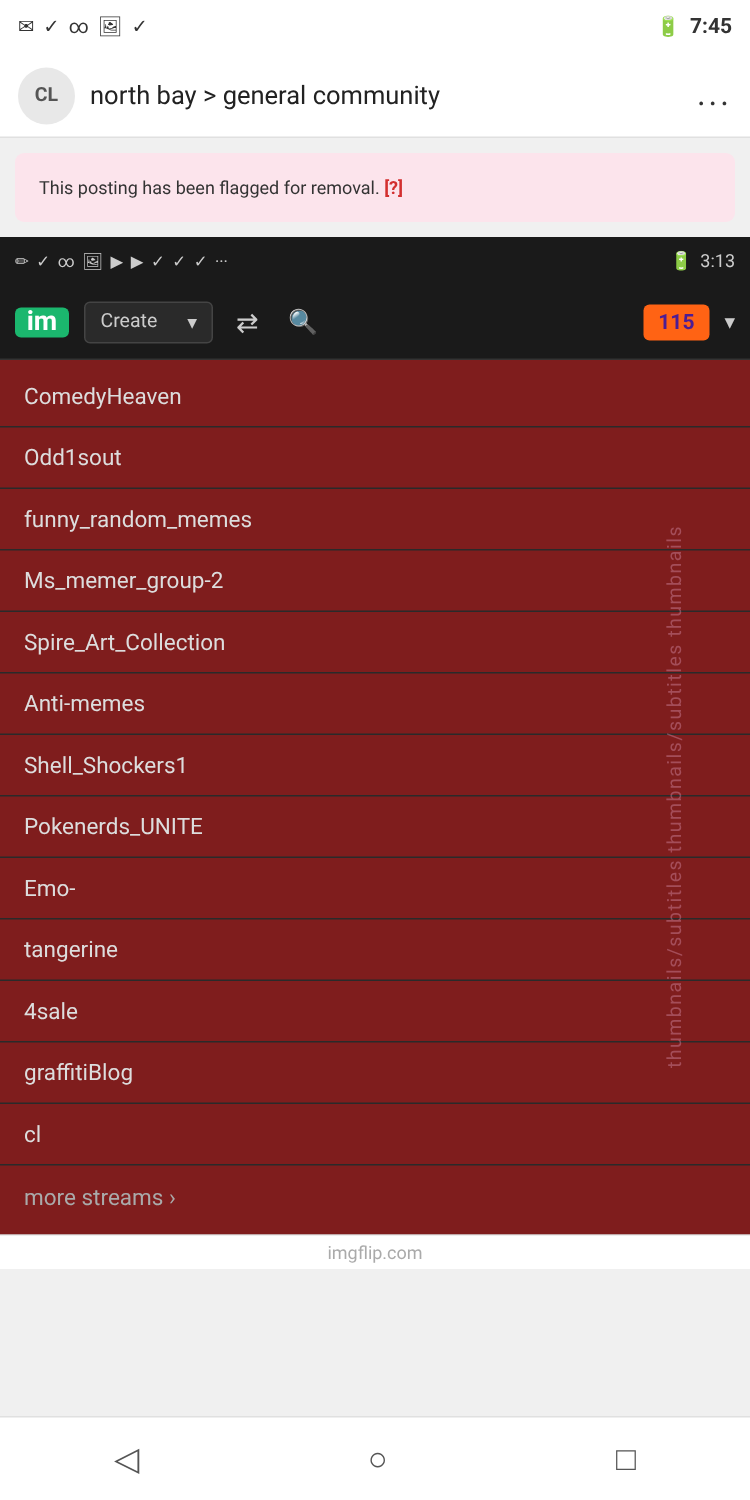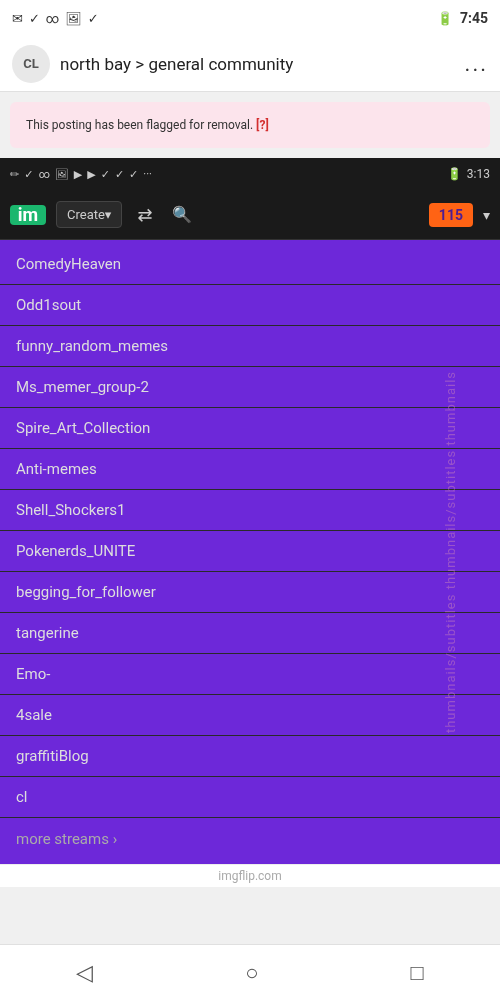--- a/index.html
+++ b/index.html
@@ -149,21 +149,21 @@
     }
     .create-btn {
       background: #2a2a2a;
       border: 1px solid #444;
       border-radius: 4px;
       padding: 5px 10px;
       color: #ccc;
       font-size: 13px;
       display: flex;
       align-items: center;
-      gap: 0;
+      gap: 20px;
     }
     .shuffle-btn {
       color: #ccc;
       font-size: 18px;
       padding: 5px;
     }
     .search-btn {
       color: #ccc;
       font-size: 16px;
       padding: 5px;
@@ -205,21 +205,21 @@
       color: rgba(220, 150, 180, 0.4);
       writing-mode: vertical-rl;
       text-orientation: mixed;
       transform: rotate(180deg);
       letter-spacing: 1px;
       white-space: nowrap;
     }
 
     
     .stream-list {
-      background: #6d28d9;
+      background: #7f1d1d;
       padding: 4px 0;
     }
     .stream-item {
       padding: 11px 16px;
       font-size: 15px;
       color: #ddd;
       border-bottom: 1px solid #2a2a2a;
       cursor: pointer;
     }
     .more-streams {
@@ -331,23 +331,22 @@
     <div class="stream-list">
 
     <div class="stream-item">ComedyHeaven</div>
         <div class="stream-item">Odd1sout</div>
         <div class="stream-item">funny_random_memes</div>
         <div class="stream-item">Ms_memer_group-2</div>
         <div class="stream-item">Spire_Art_Collection</div>
         <div class="stream-item">Anti-memes</div>
         <div class="stream-item">Shell_Shockers1</div>
         <div class="stream-item">Pokenerds_UNITE</div>
-        <div class="stream-item">begging_for_follower</div>
+        <div class="stream-item">Emo-</div>
         <div class="stream-item">tangerine</div>
-        <div class="stream-item">Emo-</div>
         <div class="stream-item">4sale</div>
         <div class="stream-item">graffitiBlog</div>
         <div class="stream-item">cl</div>
         <div class="more-streams">more streams ›</div>
       </div>
   </div>
 
 </div>
 
 <div class="imgflip-bar">

